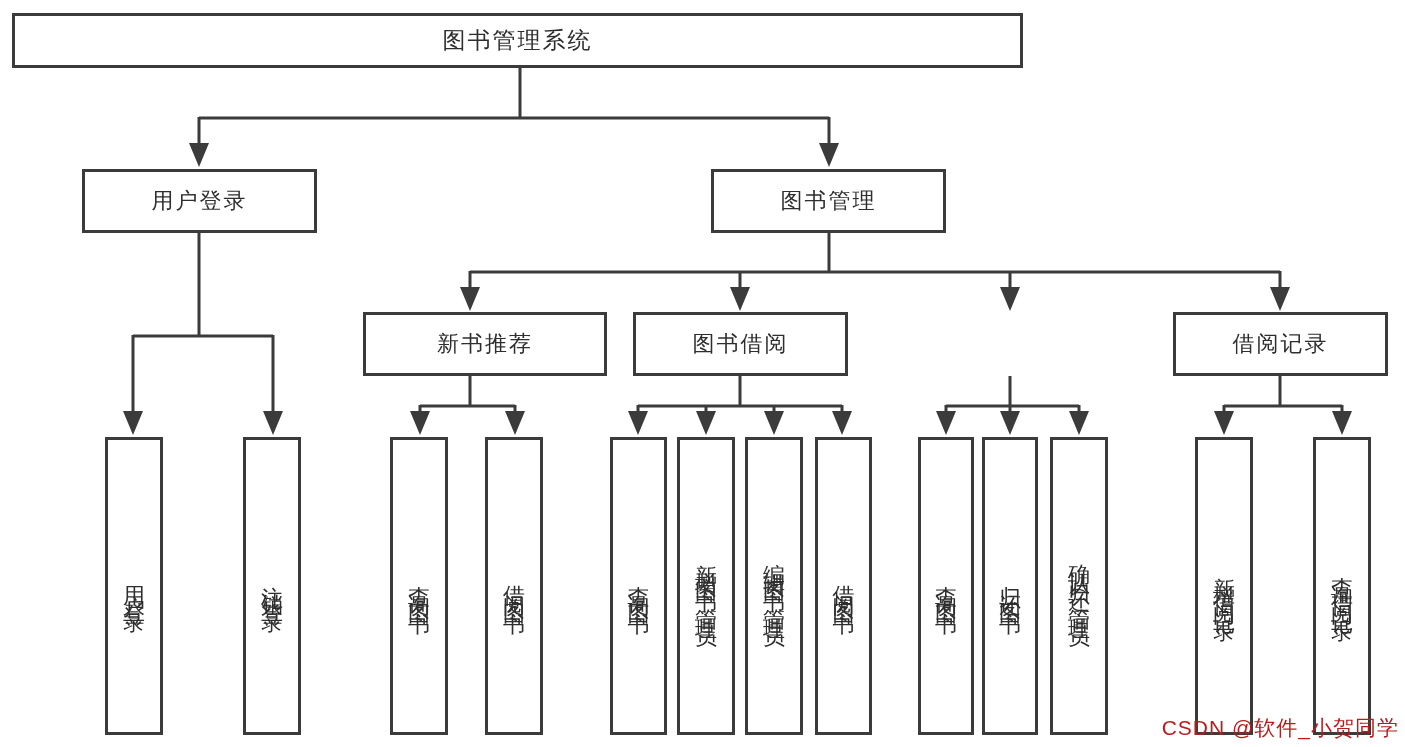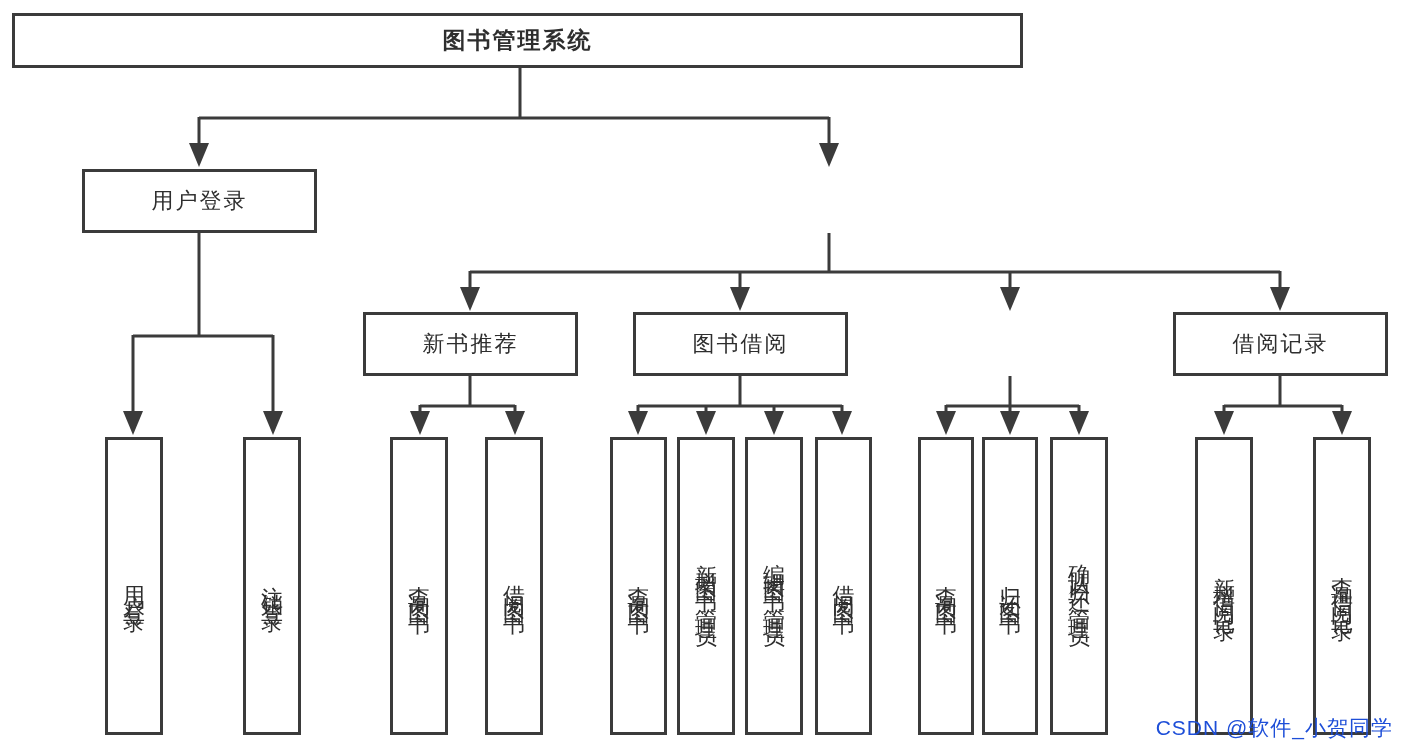--- a/index.html
+++ b/index.html
@@ -13,22 +13,22 @@
     color:#2e2e2e;
   }
   .hlabel{font-size:22px;letter-spacing:2px;white-space:nowrap;}
   .root .hlabel{font-size:23px;}
   .vlabel{
     writing-mode:vertical-rl;text-orientation:mixed;
     font-size:22px;letter-spacing:9px;line-height:1;white-space:nowrap;
   }
   svg.wires{position:absolute;left:0;top:0;pointer-events:none;}
   .watermark{
-    position:absolute;right:12px;top:714px;font-size:21px;letter-spacing:1px;
-    color:#1d4ed8;white-space:nowrap;z-index:5;
+    position:absolute;right:6px;top:714px;font-size:21px;letter-spacing:1px;
+    color:#b91c1c;white-space:nowrap;z-index:5;
   }
 </style>
 </head>
 <body>
 
 <div class="canvas">
 
   <svg class="wires" width="1405" height="747" viewBox="0 0 1405 747">
     <defs>
       <path id="ah" d="M -10 -24 H 10 L 0 0 Z" fill="#3b3b3b"></path>
@@ -65,29 +65,32 @@
       <use href="#ah" x="774" y="435"></use>
         <use href="#ah" x="842" y="435"></use>
       <use href="#ah" x="946" y="435"></use>
         <use href="#ah" x="1010" y="435"></use>
       <use href="#ah" x="1079" y="435"></use>
       <use href="#ah" x="1224" y="435"></use>
         <use href="#ah" x="1342" y="435"></use>
     </g>
   </svg>
 
-  <div class="box root" style="left:12px;top:13px;width:1011px;height:55px;font-weight:bold;">
+  <div class="box root" style="left:12px;top:13px;width:1011px;height:55px;">
     <span class="hlabel">图书管理系统</span>
   </div>
 
   <div class="box" style="left:82px;top:169px;width:235px;height:64px;">
     <span class="hlabel">用户登录</span>
   </div>
+  <div class="box" style="left:711px;top:169px;width:235px;height:64px;">
+    <span class="hlabel">图书管理</span>
+  </div>
 
-  <div class="box" style="left:363px;top:312px;width:215px;height:64px;">
+  <div class="box" style="left:363px;top:312px;width:244px;height:64px;">
     <span class="hlabel">新书推荐</span>
   </div>
   <div class="box" style="left:633px;top:312px;width:215px;height:64px;justify-content:center;">
     <span class="hlabel">图书借阅</span>
   </div>
   <div class="box" style="left:1173px;top:312px;width:215px;height:64px;">
     <span class="hlabel">借阅记录</span>
   </div>
 
   <div class="box" style="left:105px;top:437px;width:58px;height:298px;">

